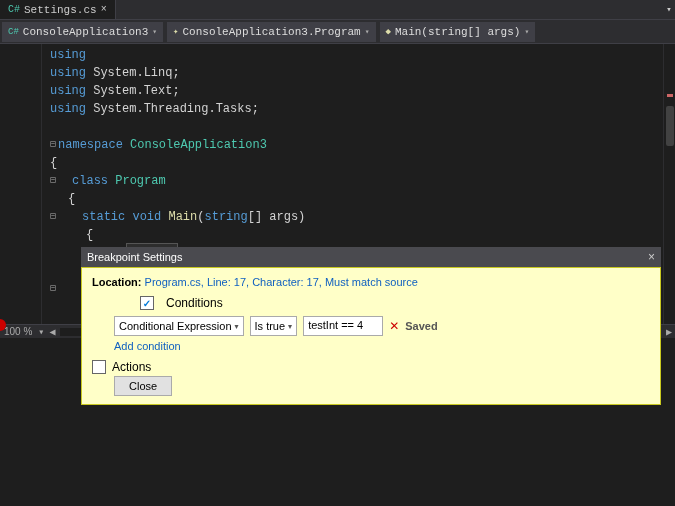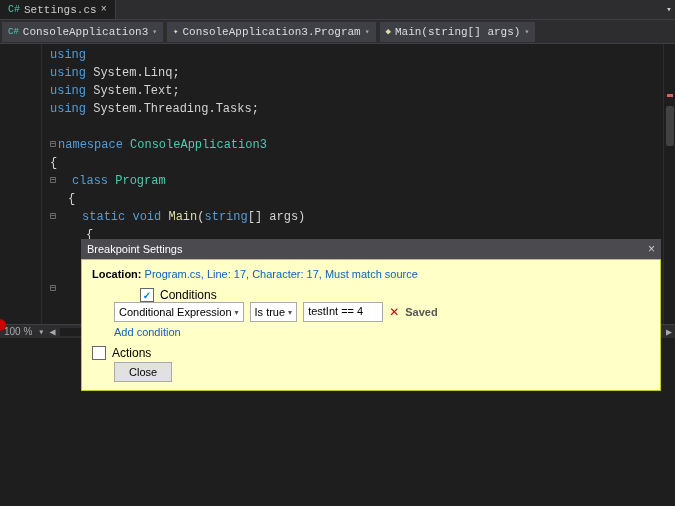--- a/index.html
+++ b/index.html
@@ -123,21 +123,21 @@
       background: #cc6666;
       position: absolute;
       left: 3px;
       top: 50px;
     }
 
     
     .bp-panel-wrapper {
       position: absolute;
       right: 14px;
-      top: 195px;
+      top: 203px;
       z-index: 10;
       border-radius: 19px;
     }
     .bp-panel-header {
       display: flex;
       align-items: center;
       justify-content: space-between;
       background: #4a4a4f;
       color: #fff;
       font-size: 11px;
@@ -163,21 +163,22 @@
     }
     .bp-location {
       color: #000;
       font-size: 11px;
       margin-bottom: 8px;
     }
     .bp-location a { color: #1060c0; text-decoration: none; }
     .bp-row {
       display: flex;
       align-items: center;
-      gap: 6px;
+      gap: 12px;
+      margin-bottom: 6px;
       padding-left: 48px;
     }
     .bp-checkbox {
       width: 14px;
       height: 14px;
       border: 1px solid #666;
       background: #fff;
       display: flex;
       align-items: center;
       justify-content: center;

